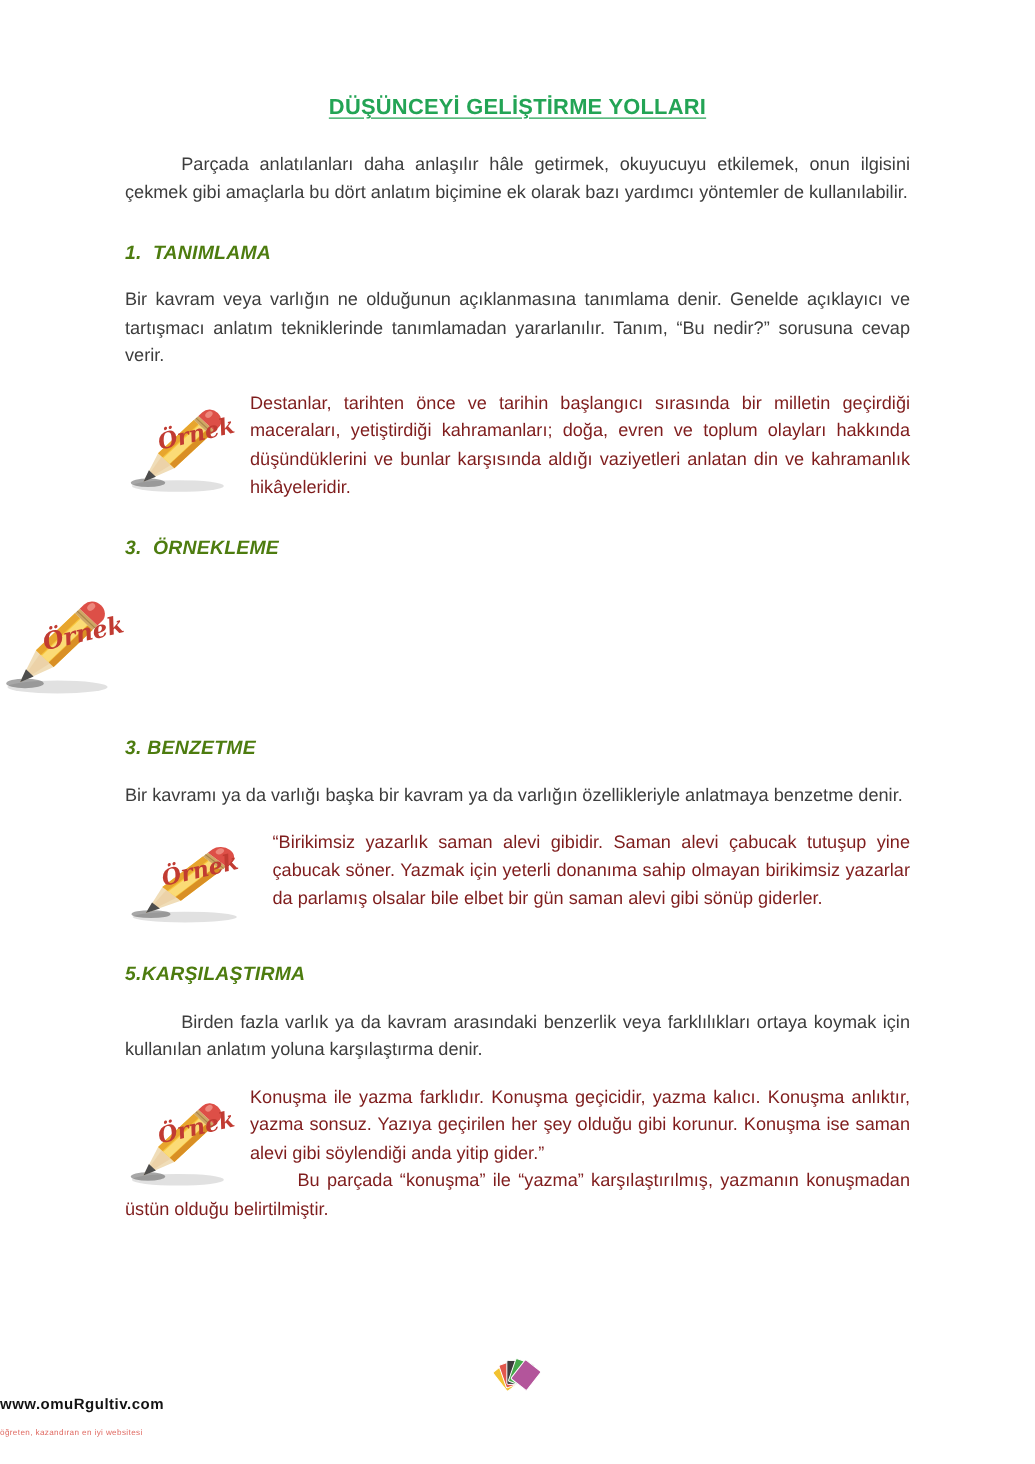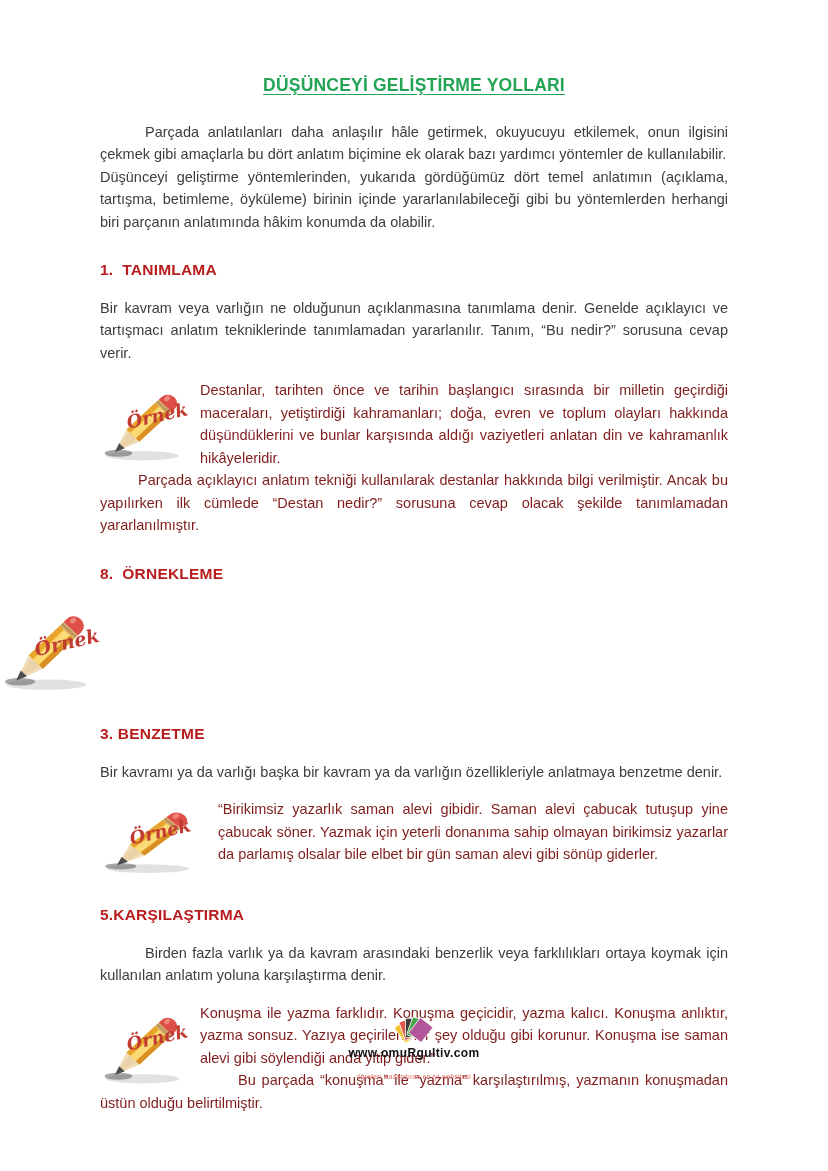--- a/index.html
+++ b/index.html
@@ -12,43 +12,43 @@
   h1.title { text-align:center; font-size:17.5px; font-weight:bold;
              color:#23a455; letter-spacing:.2px;
              text-decoration:underline; text-underline-offset:3px; }
 
   .content { margin:0 100px; }
   p.jp { text-align:justify; }
   .ind  { text-indent:45px; }
   .ind2 { text-indent:38px; }
   .intro1 { margin-top:24px; }
 
-  h2.sec { margin-top:26px; color:#b91c1c; font-size:15.5px; font-weight:600;
-           white-space:pre-wrap; letter-spacing:.2px; }
+  h2.sec { margin-top:26px; color:#4d7c0f; font-size:15.5px; font-weight:600;
+           white-space:pre-wrap; letter-spacing:.2px;font-style:italic; }
   p.body { margin-top:15px; }
 
   .example { margin-top:15px; display:flow-root; }
   .example p { margin:0; color:#7f1d1d; text-align:justify; }
 
   .pencil { float:left; width:92px; height:85px; margin:2px 8px 0 0; position:relative; }
   .pencil-lg { width:104px; height:78px; margin-right:14px; }
   .pencil svg { display:block; }
   .ornek { position:absolute; left:28%; top:30%;
            font-family:"DejaVu Serif","Liberation Serif",serif;
            font-style:italic; font-weight:bold; font-size:18px; line-height:1;
            color:#c13b32; transform:rotate(-13deg); white-space:nowrap; }
 
   .example-margin { position:relative; min-height:72px; margin-top:40px; }
   .pencil-abs { position:absolute; left:-100px; top:-26px; width:100px; height:95px; }
   .pencil-abs .ornek { font-size:19px; left:34%; top:34%; }
 
   .sec3gap { margin-top:30px; }
   .sec4gap { margin-top:40px; }
 
-  .footer { position:absolute; left:0; right:0; top:1014px; text-align:center; }
+  .footer { position:absolute; left:0; right:0; top:1084px; text-align:left; }
   .logo-fan { display:block; margin:0 auto; }
   .site { font-weight:bold; font-size:12px; color:#141414; letter-spacing:.4px;
           margin-top:-2px; }
   .tagline { font-size:6.5px; color:#e06a62; letter-spacing:.3px; margin-top:1px; }
 </style>
 </head>
 <body>
 
 <svg width="0" height="0" style="position:absolute">
   <defs>
@@ -72,37 +72,35 @@
   </defs>
 </svg>
 
 <div class="page">
 
   <h1 class="title">DÜŞÜNCEYİ GELİŞTİRME YOLLARI</h1>
 
   <div class="content">
 
     <p class="jp ind intro1">Parçada anlatılanları daha anlaşılır hâle getirmek, okuyucuyu etkilemek, onun ilgisini çekmek gibi amaçlarla bu dört anlatım biçimine ek olarak bazı yardımcı yöntemler de kullanılabilir.</p>
-    <p class="jp">Düşünceyi geliştirme yöntemlerinden, yukarıda gördüğümüz dört temel anlatımın (açıklama, tartışma, betimleme, öyküleme) birinin içinde yararlanılabileceği gibi bu yöntemlerden herhangi biri parçanın anlatımında hâkim konumda da olabilir.</p>
 
     <h2 class="sec">1.  TANIMLAMA</h2>
     <p class="jp body">Bir kavram veya varlığın ne olduğunun açıklanmasına tanımlama denir. Genelde açıklayıcı ve tartışmacı anlatım tekniklerinde tanımlamadan yararlanılır. Tanım, “Bu nedir?” sorusuna cevap verir.</p>
 
     <div class="example">
       <div class="pencil">
         <svg viewBox="0 0 100 100" width="92" height="85" preserveAspectRatio="none">
             <use href="#pencil-art"></use>
           </svg>
         <span class="ornek">Örnek</span>
       </div>
       <p>Destanlar, tarihten önce ve tarihin başlangıcı sırasında bir milletin geçirdiği maceraları, yetiştirdiği kahramanları; doğa, evren ve toplum olayları hakkında düşündüklerini ve bunlar karşısında aldığı vaziyetleri anlatan din ve kahramanlık hikâyeleridir.</p>
-      <p class="ind2">Parçada açıklayıcı anlatım tekniği kullanılarak destanlar hakkında bilgi verilmiştir. Ancak bu yapılırken ilk cümlede “Destan nedir?” sorusuna cevap olacak şekilde tanımlamadan yararlanılmıştır.</p>
     </div>
 
-    <h2 class="sec">8.  ÖRNEKLEME</h2>
+    <h2 class="sec">3.  ÖRNEKLEME</h2>
 
     <div class="example example-margin">
       <div class="pencil pencil-abs">
         <svg viewBox="0 0 100 100" width="100" height="95" preserveAspectRatio="none">
             <use href="#pencil-art"></use>
           </svg>
         <span class="ornek">Örnek</span>
       </div>
     </div>
 

